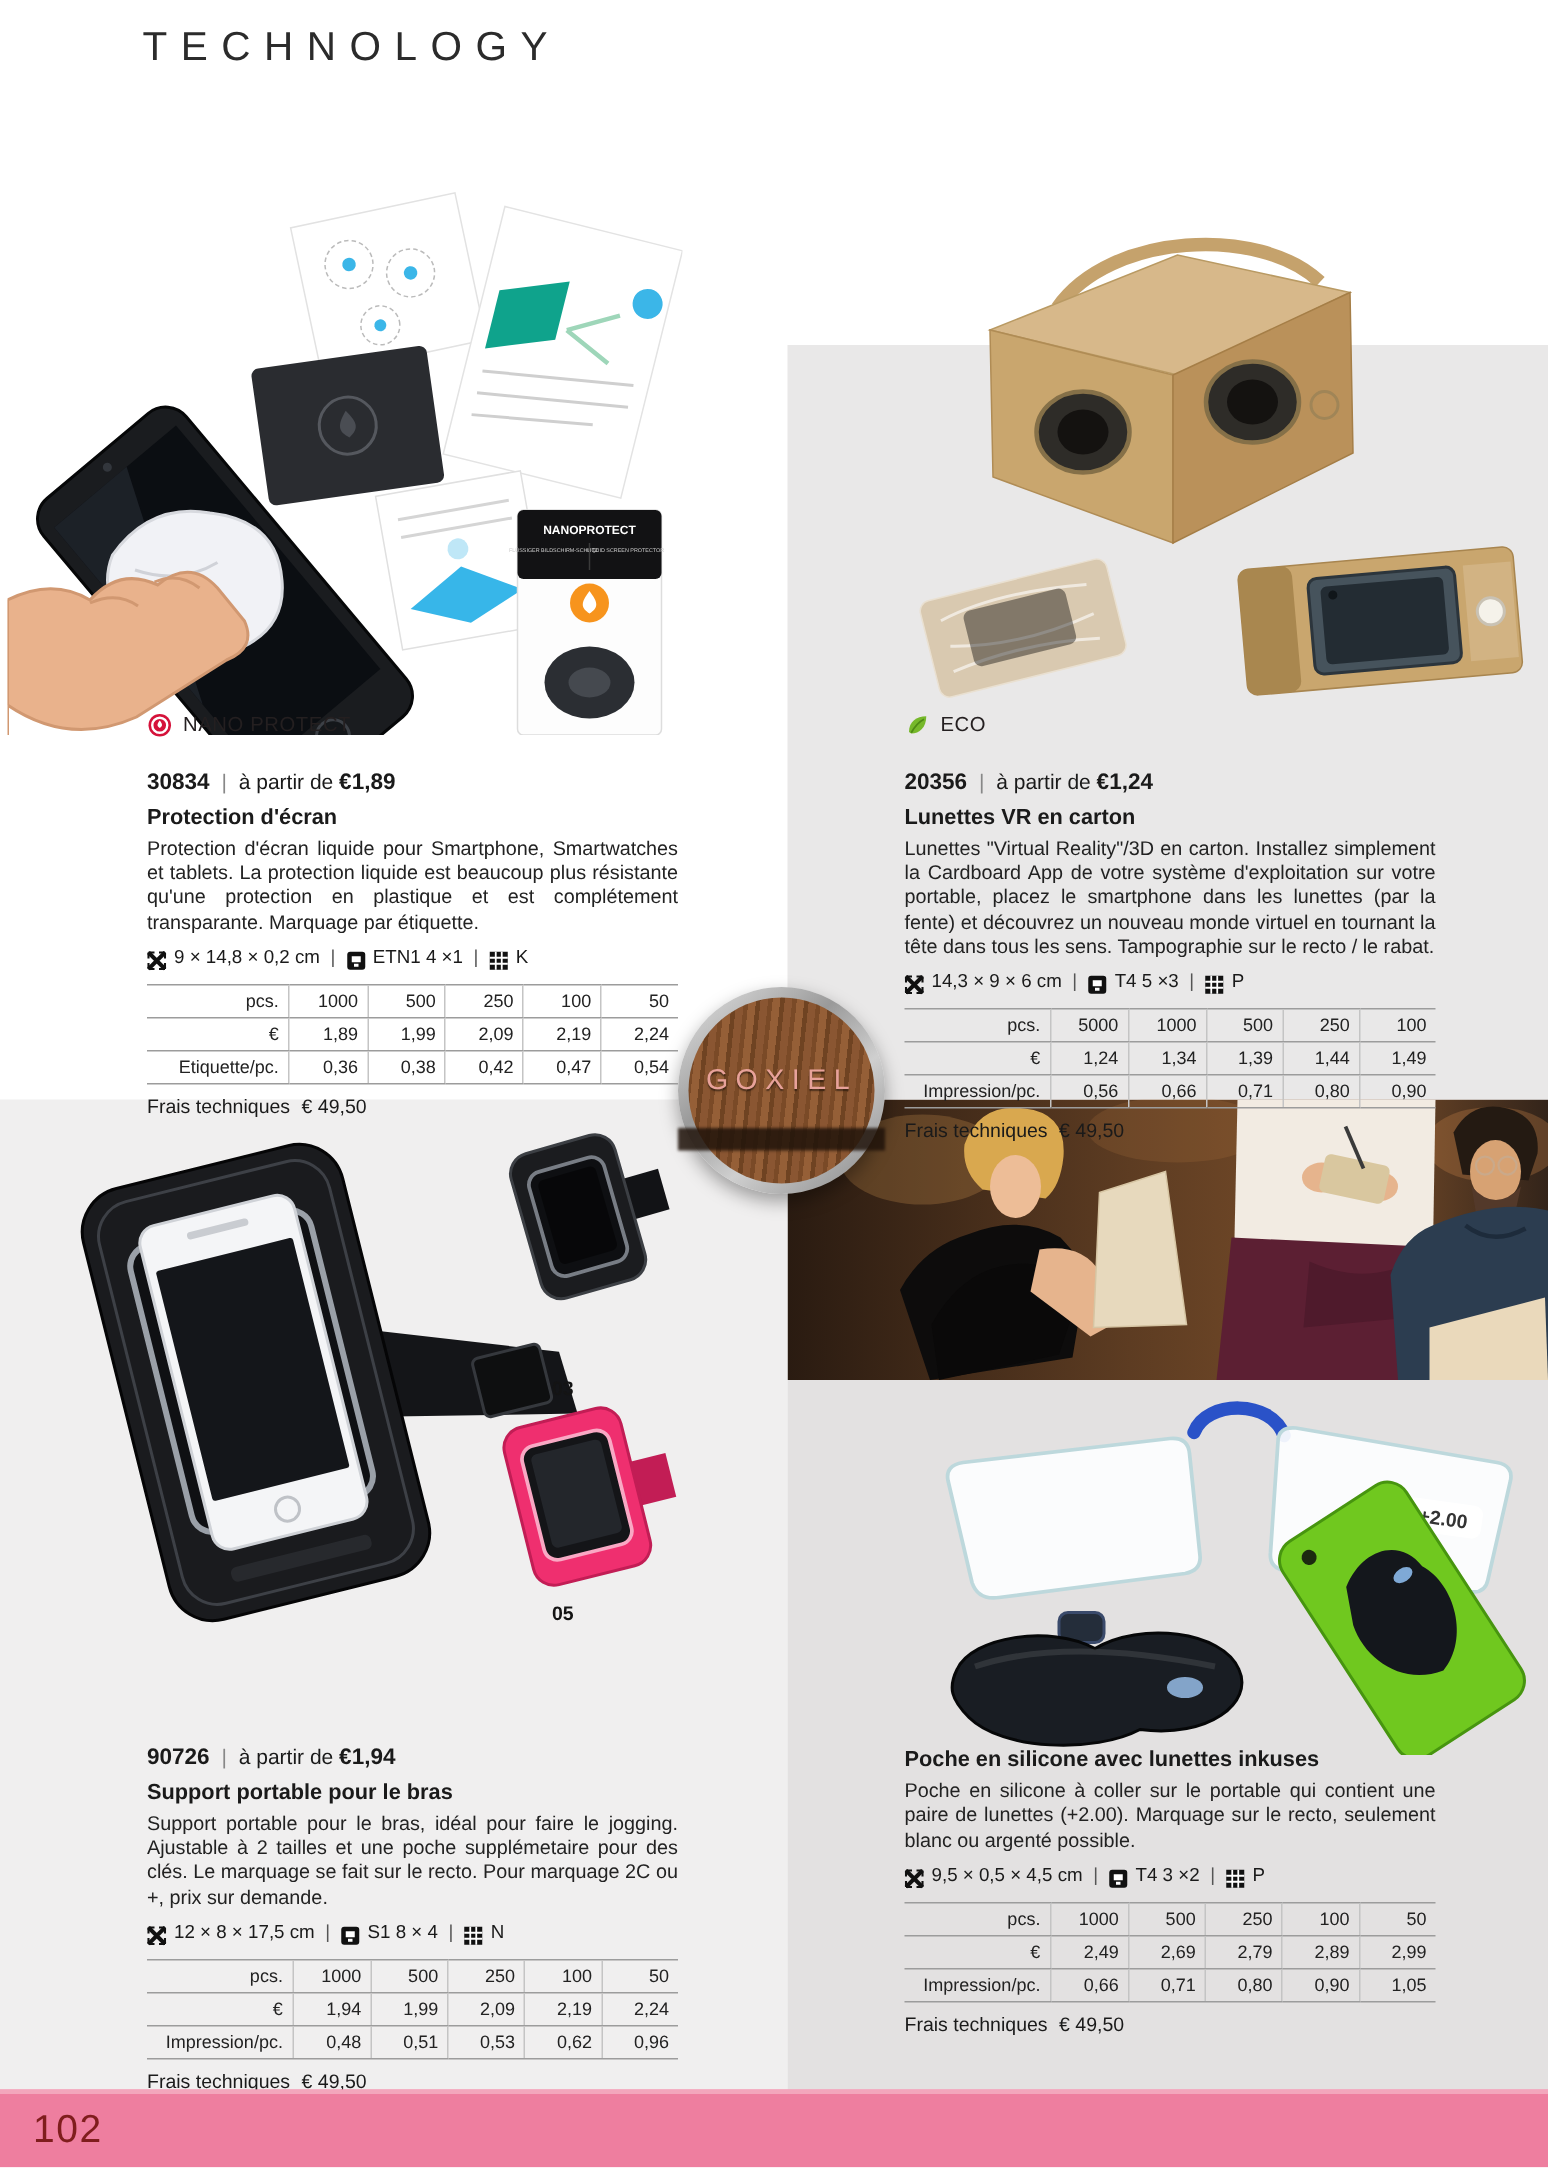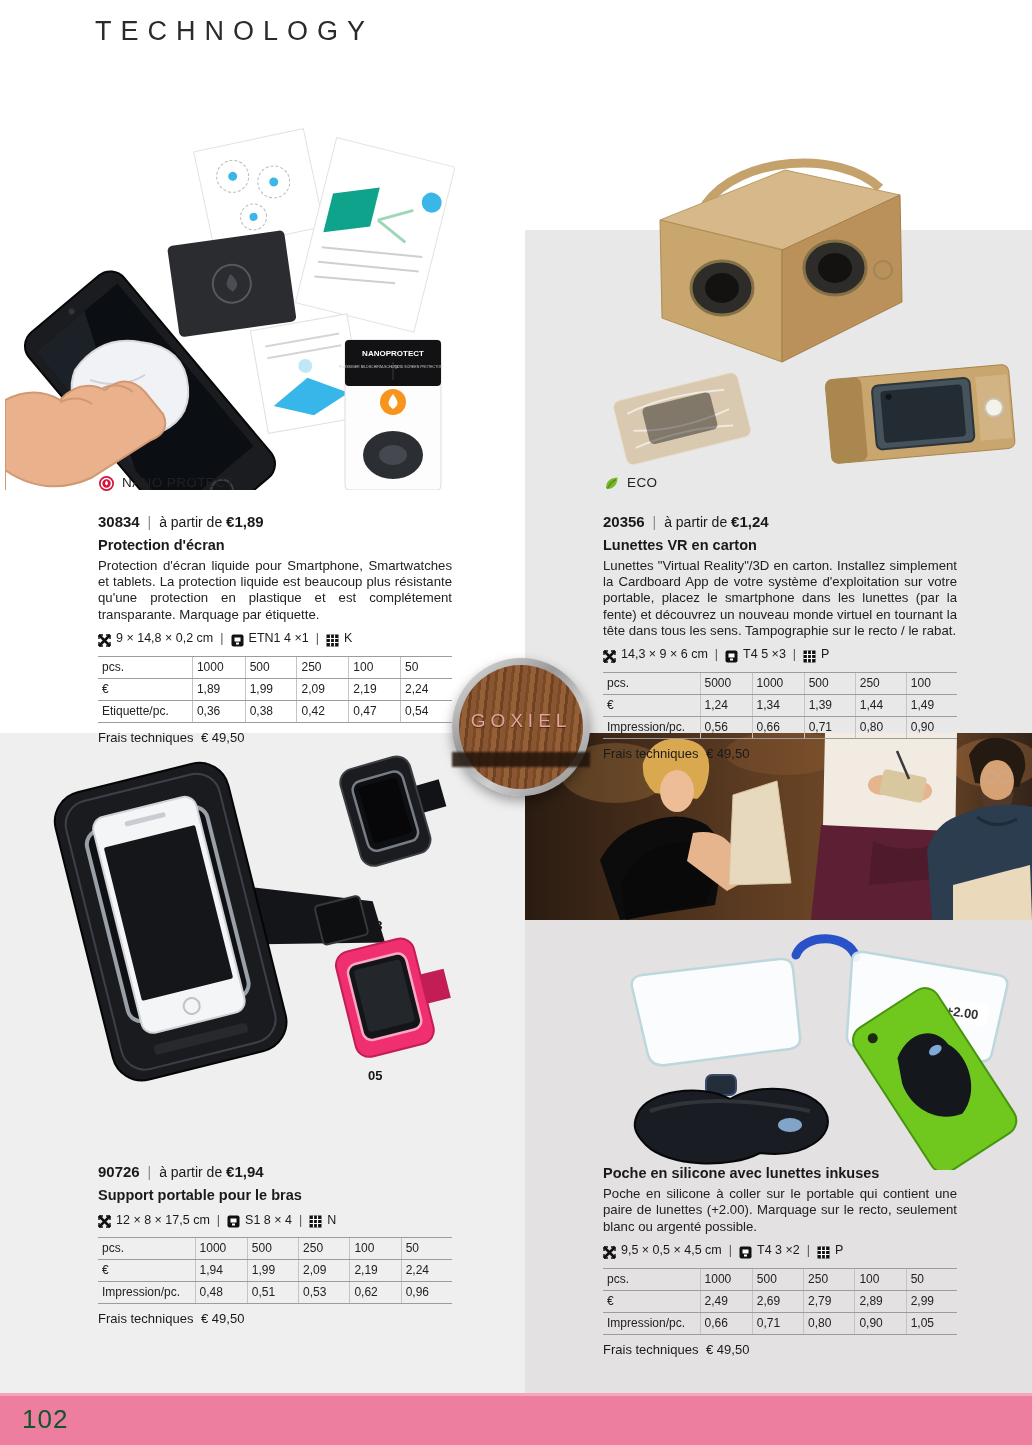--- a/index.html
+++ b/index.html
@@ -6,43 +6,43 @@
   .page{position:relative;width:1032px;height:1445px;background:#ffffff;overflow:hidden;
         font-family:"Liberation Sans",sans-serif;color:#1a1a1a;}
   .panel{position:absolute;}
   .panel.right-top{left:525px;top:230px;width:507px;height:503px;background:#e9e8e8;}
   .panel.right-bottom{left:525px;top:920px;width:507px;height:473px;background:#e3e1e1;}
   .panel.left-bottom{left:0;top:733px;width:525px;height:660px;background:#f0efef;}
   .page-title{position:absolute;left:95px;top:16px;font-size:27px;font-weight:200;
               letter-spacing:9px;color:#2b2b2b;}
   .footer{position:absolute;left:0;top:1393px;width:1032px;height:52px;background:#ee7e9f;
           border-top:3px solid #f3a6bc;box-sizing:border-box;}
-  .page-number{position:absolute;left:22px;top:8px;font-size:26px;font-weight:300;color:#14532d;letter-spacing:1px;}
+  .page-number{position:absolute;left:22px;top:8px;font-size:26px;font-weight:300;color:#7f1d1d;letter-spacing:1px;}
 
   .info{position:absolute;width:354px;font-size:13.2px;line-height:1.24;}
   .info.p1{left:98px;top:473px;}
   .info.p2{left:603px;top:473px;}
   .info.p3{left:98px;top:1163px;}
   .info.p4{left:603px;top:1163px;}
   .brand-row{display:flex;align-items:center;gap:7px;height:20px;margin-bottom:20px;}
   .brand-row .brand-label{font-weight:normal;font-size:13.5px;letter-spacing:.4px;color:#241f20;}
   .code-line{margin:0 0 5px 0;font-size:14px;}
   .code-line .code{font-weight:bold;font-size:15px;}
   .code-line .pipe{color:#888;margin:0 4px;}
   .code-line .price{font-weight:bold;font-size:15px;}
   .prod-name{font-weight:bold;font-size:14.5px;margin:2px 0 3px 0;}
   .prod-desc{text-align:justify;color:#222;}
   .spec-line{margin:8px 0 9px 0;font-size:12.5px;display:flex;align-items:flex-end;gap:5px;white-space:nowrap;}
   .spec-line .pipe{color:#555;margin:0 2px;}
   .spec-icon{width:13px;height:13px;flex:0 0 auto;}
   table.price{border-collapse:collapse;width:354px;font-size:12px;color:#222;}
   table.price td{border-top:1px solid #9c9c9c;border-bottom:1px solid #9c9c9c;
                  border-left:1px solid #c4c4c4;padding:3px 6px 3px 4px;height:15px;}
-  table.price td:first-child{border-left:none;width:90px;text-align:left;}
-  table.price td.v{width:47px;}
+  table.price td:first-child{border-left:none;width:90px;text-align:right;}
+  table.price td.v{text-align:right;width:47px;}
   .fees{margin-top:7px;font-size:13px;}
   .fees .val{margin-left:4px;}
 
   .variant-label{position:absolute;font-weight:bold;font-size:13px;color:#141414;}
   .v03{left:368px;top:918px;}
   .v05{left:368px;top:1068px;}
 
   .scene{position:absolute;pointer-events:none;}
   .scene svg{display:block;}
   .scene.s1{left:5px;top:70px;}
@@ -412,20 +412,21 @@
   </div>
 
   <div class="info p3">
     <div class="code-line">
       <span class="code">90726</span>
       <span class="pipe">|</span>
       <span>à partir de</span>
       <span class="price">€1,94</span>
     </div>
     <div class="prod-name">Support portable pour le bras</div>
+    <div class="prod-desc">Support portable pour le bras, idéal pour faire le jogging. Ajustable à 2 tailles et une poche supplémetaire pour des clés. Le marquage se fait sur le recto. Pour marquage 2C ou +, prix sur demande.</div>
     <div class="spec-line">
       <svg class="spec-icon" viewBox="0 0 13 13">
         <path d="M1,1 L12,12 M12,1 L1,12" stroke="#111" stroke-width="2.6"></path>
         <path d="M1,1 l4,0 M1,1 l0,4 M12,1 l-4,0 M12,1 l0,4 M1,12 l4,0 M1,12 l0,-4 M12,12 l-4,0 M12,12 l0,-4" stroke="#111" stroke-width="1.4"></path>
       </svg>
       <span>12 × 8 × 17,5 cm</span>
       <span class="pipe">|</span>
       <svg class="spec-icon" viewBox="0 0 13 13">
         <rect x="0.5" y="0.5" width="12" height="12" rx="2" fill="#111"></rect>
         <rect x="3.5" y="3.5" width="6" height="4" fill="#fff"></rect>

